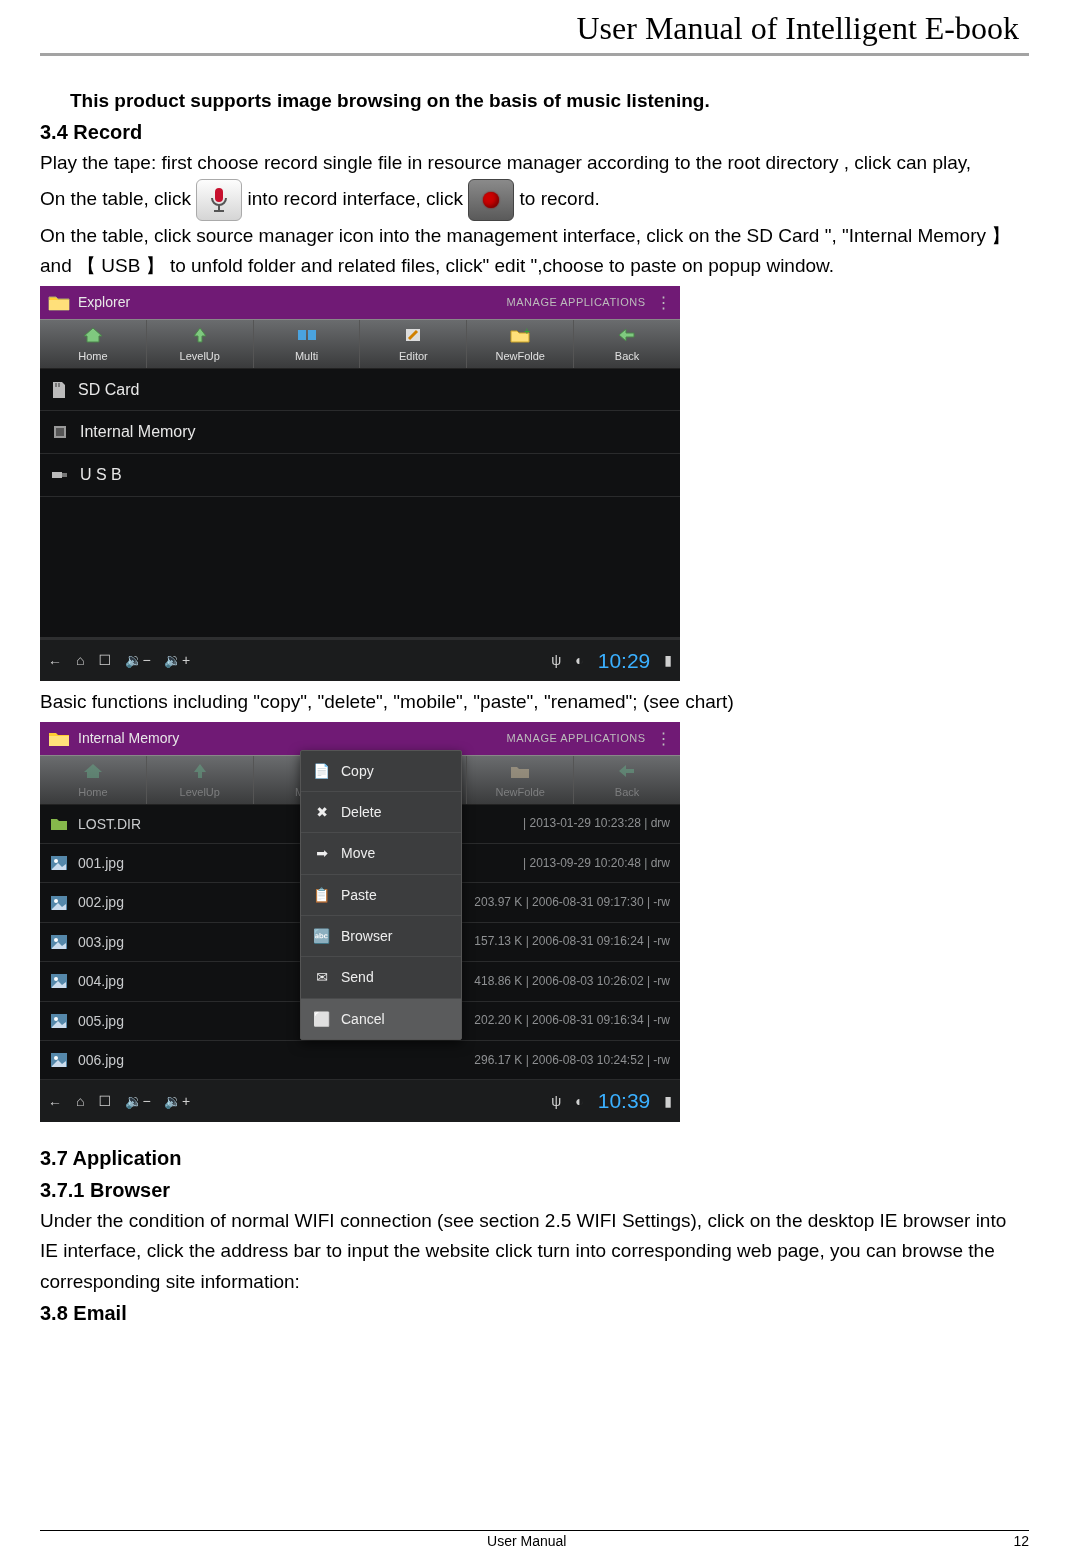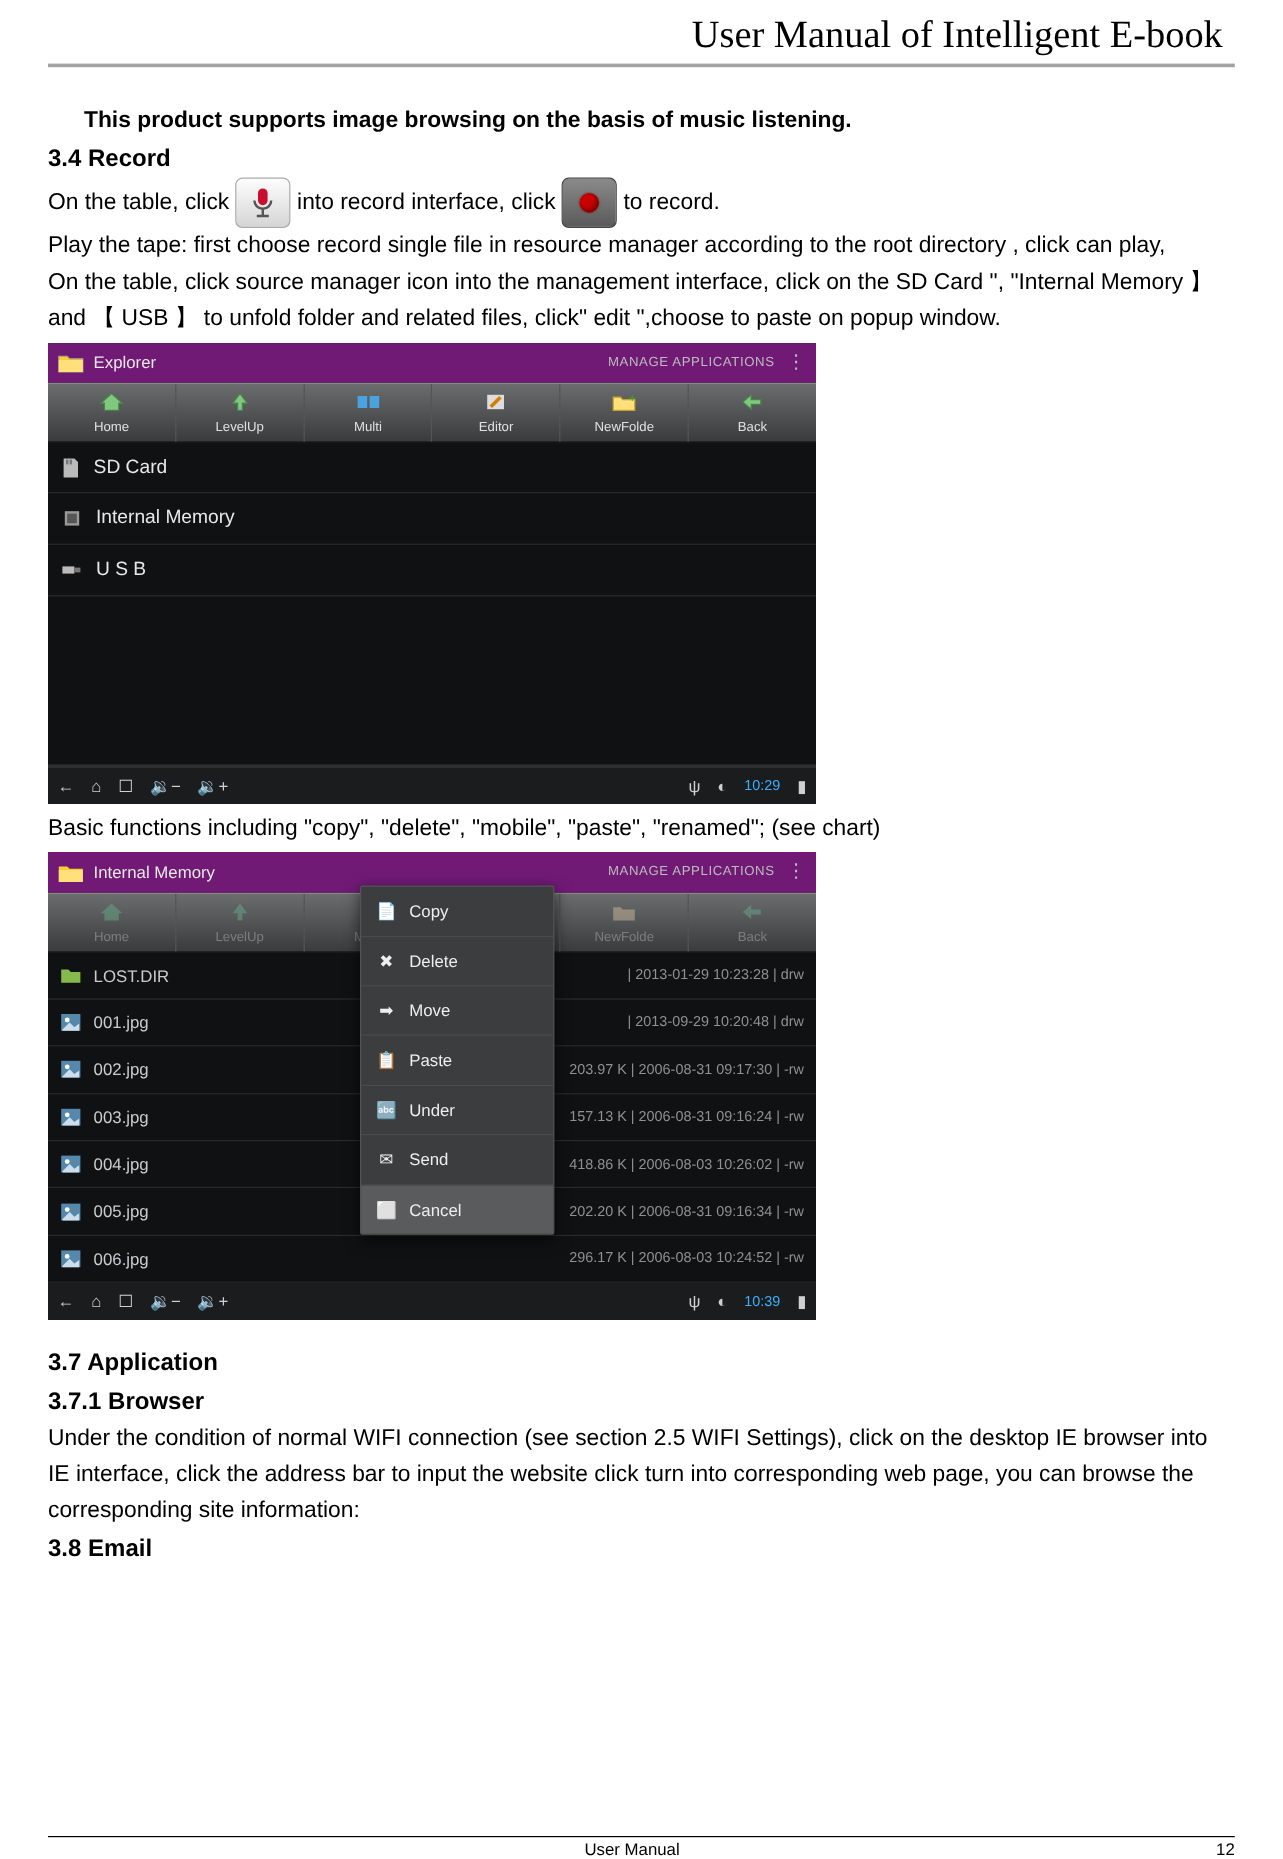--- a/index.html
+++ b/index.html
@@ -101,21 +101,21 @@
     padding: 8px 10px;
     border-bottom: 1px solid #2a2b2c;
     font-size: 16px;
   }
   .row .meta { margin-left:auto; font-size: 12px; color:#8e9092; }
   .statusbar {
     display:flex; align-items:center; justify-content:space-between;
     background:#1b1c1d; padding: 4px 8px; font-size: 14px;
   }
   .statusbar .left, .statusbar .right { display:flex; align-items:center; gap:14px; }
-  .statusbar .clock { color:#3bb0ff; font-size: 12px; font-family: "Arial", sans-serif; }
+  .statusbar .clock { color:#3bb0ff; font-size: 21px; font-family: "Arial", sans-serif; }
   .glyph { color:#d0d0d0; font-size:14px; }
   .dim-line { height:3px; background:#2e2f30; }
 
   
   .popup {
     position:absolute;
     left: 260px; top: 28px;
     width: 160px;
     background: #3c3d3e;
     border: 1px solid #555;
@@ -148,40 +148,40 @@
 </head>
 <body>
 
 <div class="page">
   <div class="header-title">User Manual of Intelligent E-book</div>
 
   <div class="content">
     <div class="intro-bold">This product supports image browsing on the basis of music listening.</div>
 
     <div class="section-head">3.4 Record</div>
+
+    <div>Play the tape: first choose record single file in resource manager according to the root directory , click can play,</div>
 
     <div>
       <span>On the table, click </span>
       <span class="inline-icon mic-icon">
         <svg width="20" height="28" viewBox="0 0 20 28">
           <rect x="6" y="2" width="8" height="14" rx="4" fill="#c8102e"></rect>
           <path d="M3 12 a7 7 0 0 0 14 0" stroke="#555" stroke-width="2" fill="none"></path>
           <line x1="10" y1="19" x2="10" y2="25" stroke="#555" stroke-width="2"></line>
           <line x1="5" y1="25" x2="15" y2="25" stroke="#555" stroke-width="2"></line>
         </svg>
       </span>
       <span>into record interface, click </span>
       <span class="inline-icon rec-btn">
           <span class="rec-dot"></span>
         </span>
       <span> to record.</span>
     </div>
 
-    <div>Play the tape: first choose record single file in resource manager according to the root directory , click can play,</div>
-
     <div>On the table, click source manager icon into the management interface, click on the SD Card ", "Internal Memory 】 and 【 USB 】 to unfold folder and related files, click" edit ",choose to paste on popup window.</div>
 
     <div class="shot">
       <div class="titlebar">
         <div class="titlebar-left">
           <span>
             <svg width="22" height="18" viewBox="0 0 22 18">
                 <path d="M1 4h7l2 2h11v11H1z" fill="#ffcc33" stroke="#aa7"></path>
                 <rect x="1" y="7" width="20" height="10" fill="#ffe07a"></rect>
               </svg>
@@ -444,21 +444,21 @@
           <div class="pitem">
             <span style="width:18px;text-align:center;">➡</span>
             <span>Move</span>
           </div>
           <div class="pitem">
             <span style="width:18px;text-align:center;">📋</span>
             <span>Paste</span>
           </div>
           <div class="pitem">
             <span style="width:18px;text-align:center;">🔤</span>
-            <span>Under</span>
+            <span>Browser</span>
           </div>
           <div class="pitem">
             <span style="width:18px;text-align:center;">✉</span>
             <span>Send</span>
           </div>
           <div class="pitem">
             <span style="width:18px;text-align:center;">⬜</span>
             <span>Cancel</span>
           </div>
         </div>

